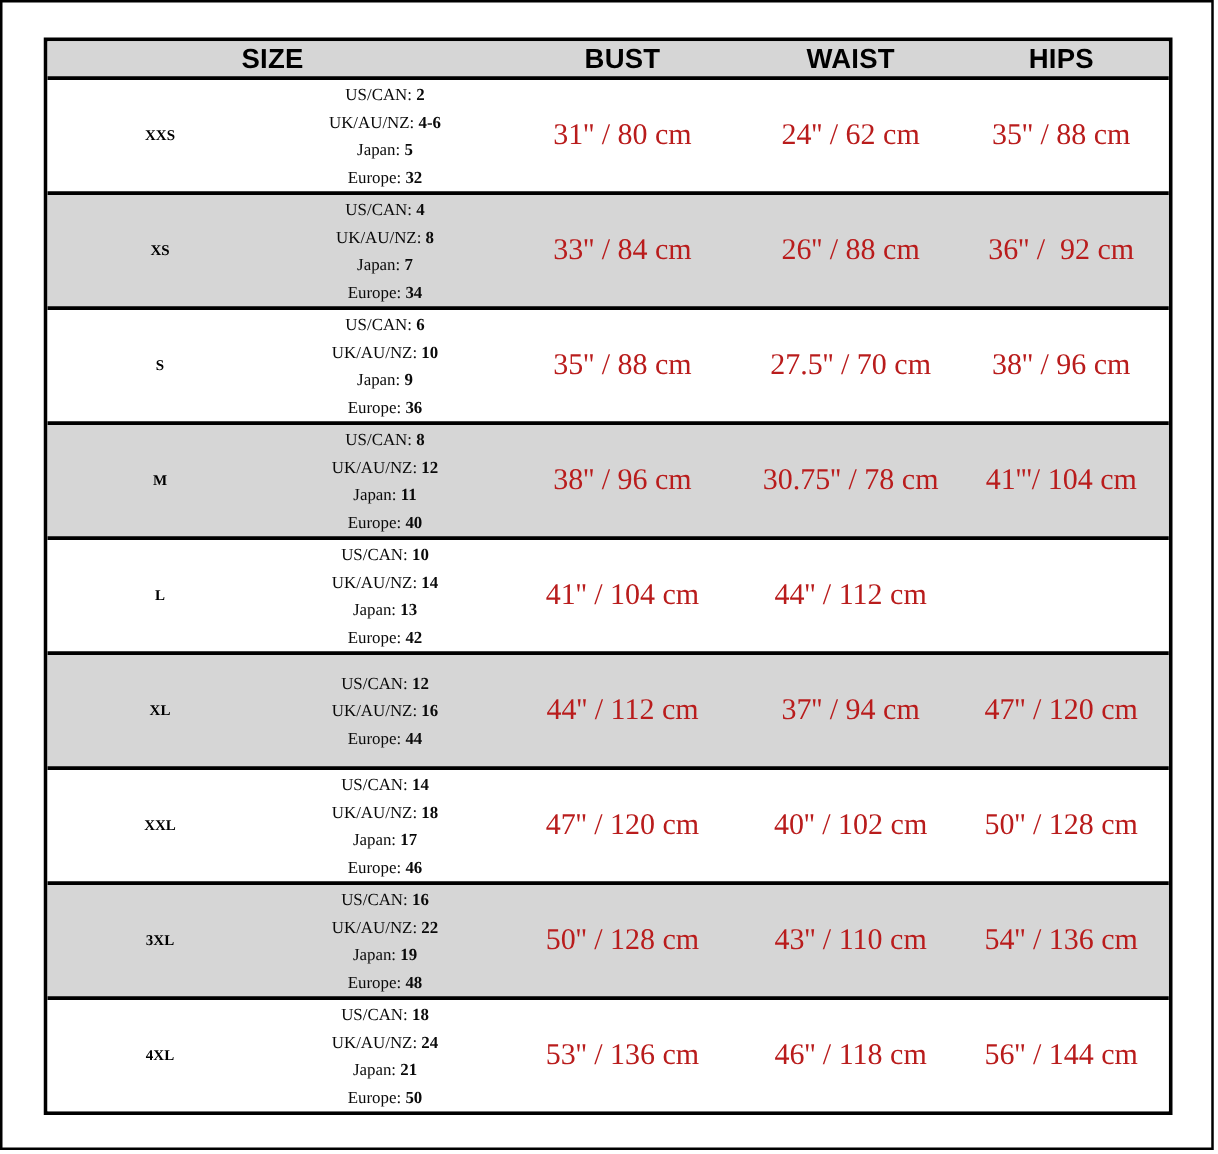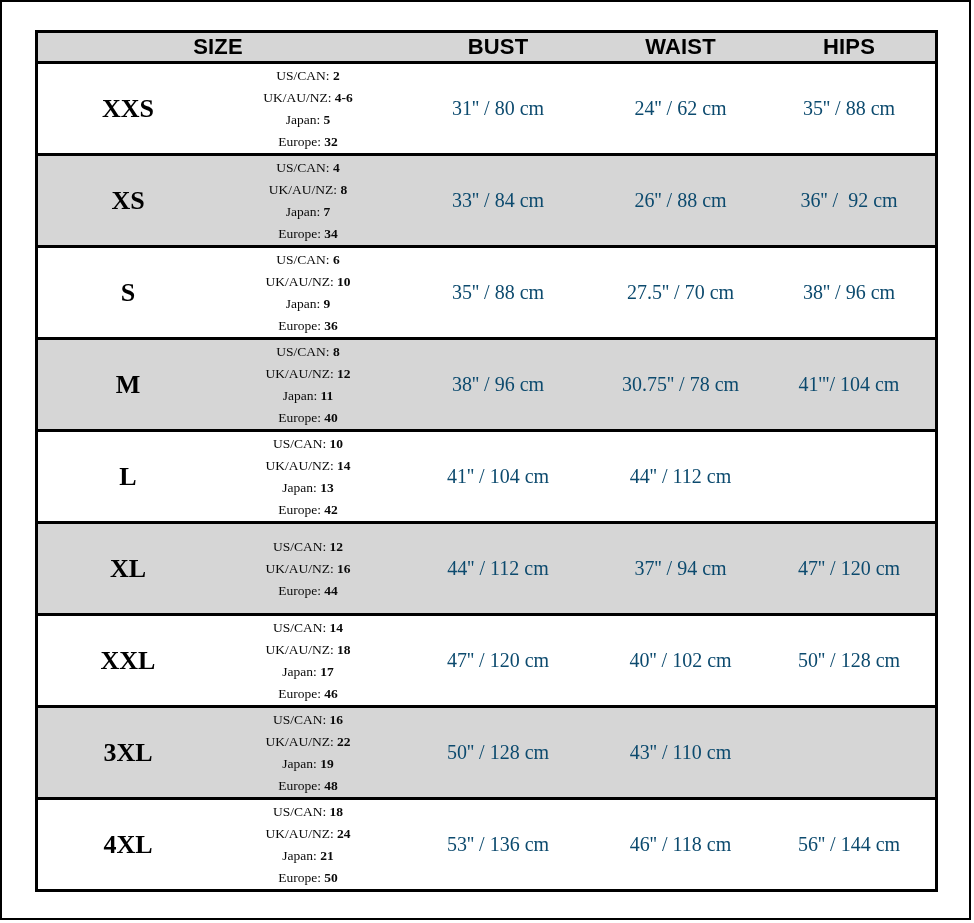--- a/index.html
+++ b/index.html
@@ -60,31 +60,31 @@
     grid-template-columns: 180px 180px 200px 165px 1fr;
     align-items: center;
     border-bottom: 3px solid var(--line);
     background: var(--bg);
   }
   .trow:last-child { border-bottom: none; }
   .trow.shaded { background: var(--shade); }
   .cell { text-align: center; font-family: Liberation Serif, serif; }
   .size-label {
     font-weight: bold;
-    font-size: 26px;
+    font-size: 12px;
   }
   .regions {
     font-size: 13.5px;
     line-height: 22px;
     color: #0a0a0a;
   }
   .region-value { font-weight: bold; }
   .meas {
-    font-size: 20px;
-    color: #0c4a6e;
+    font-size: 24px;
+    color: #b91c1c;
     white-space: pre;
   }
 </style>
 </head>
 <body>
 
 <div class="canvas">
   <div class="frame"></div>
 
   <div class="size-table">
@@ -188,20 +188,21 @@
     <div class="trow shaded">
       <div class="cell size-label">3XL</div>
       <div class="cell regions">
         <div><span>US/CAN:</span> <span class="region-value">16</span></div>
         <div><span>UK/AU/NZ:</span> <span class="region-value">22</span></div>
         <div><span>Japan:</span> <span class="region-value">19</span></div>
         <div><span>Europe:</span> <span class="region-value">48</span></div>
       </div>
       <div class="cell meas">50'' / 128 cm</div>
       <div class="cell meas">43'' / 110 cm</div>
+      <div class="cell meas">54'' / 136 cm</div>
     </div>
 
     <div class="trow">
       <div class="cell size-label">4XL</div>
       <div class="cell regions">
         <div><span>US/CAN:</span> <span class="region-value">18</span></div>
         <div><span>UK/AU/NZ:</span> <span class="region-value">24</span></div>
         <div><span>Japan:</span> <span class="region-value">21</span></div>
         <div><span>Europe:</span> <span class="region-value">50</span></div>
       </div>

